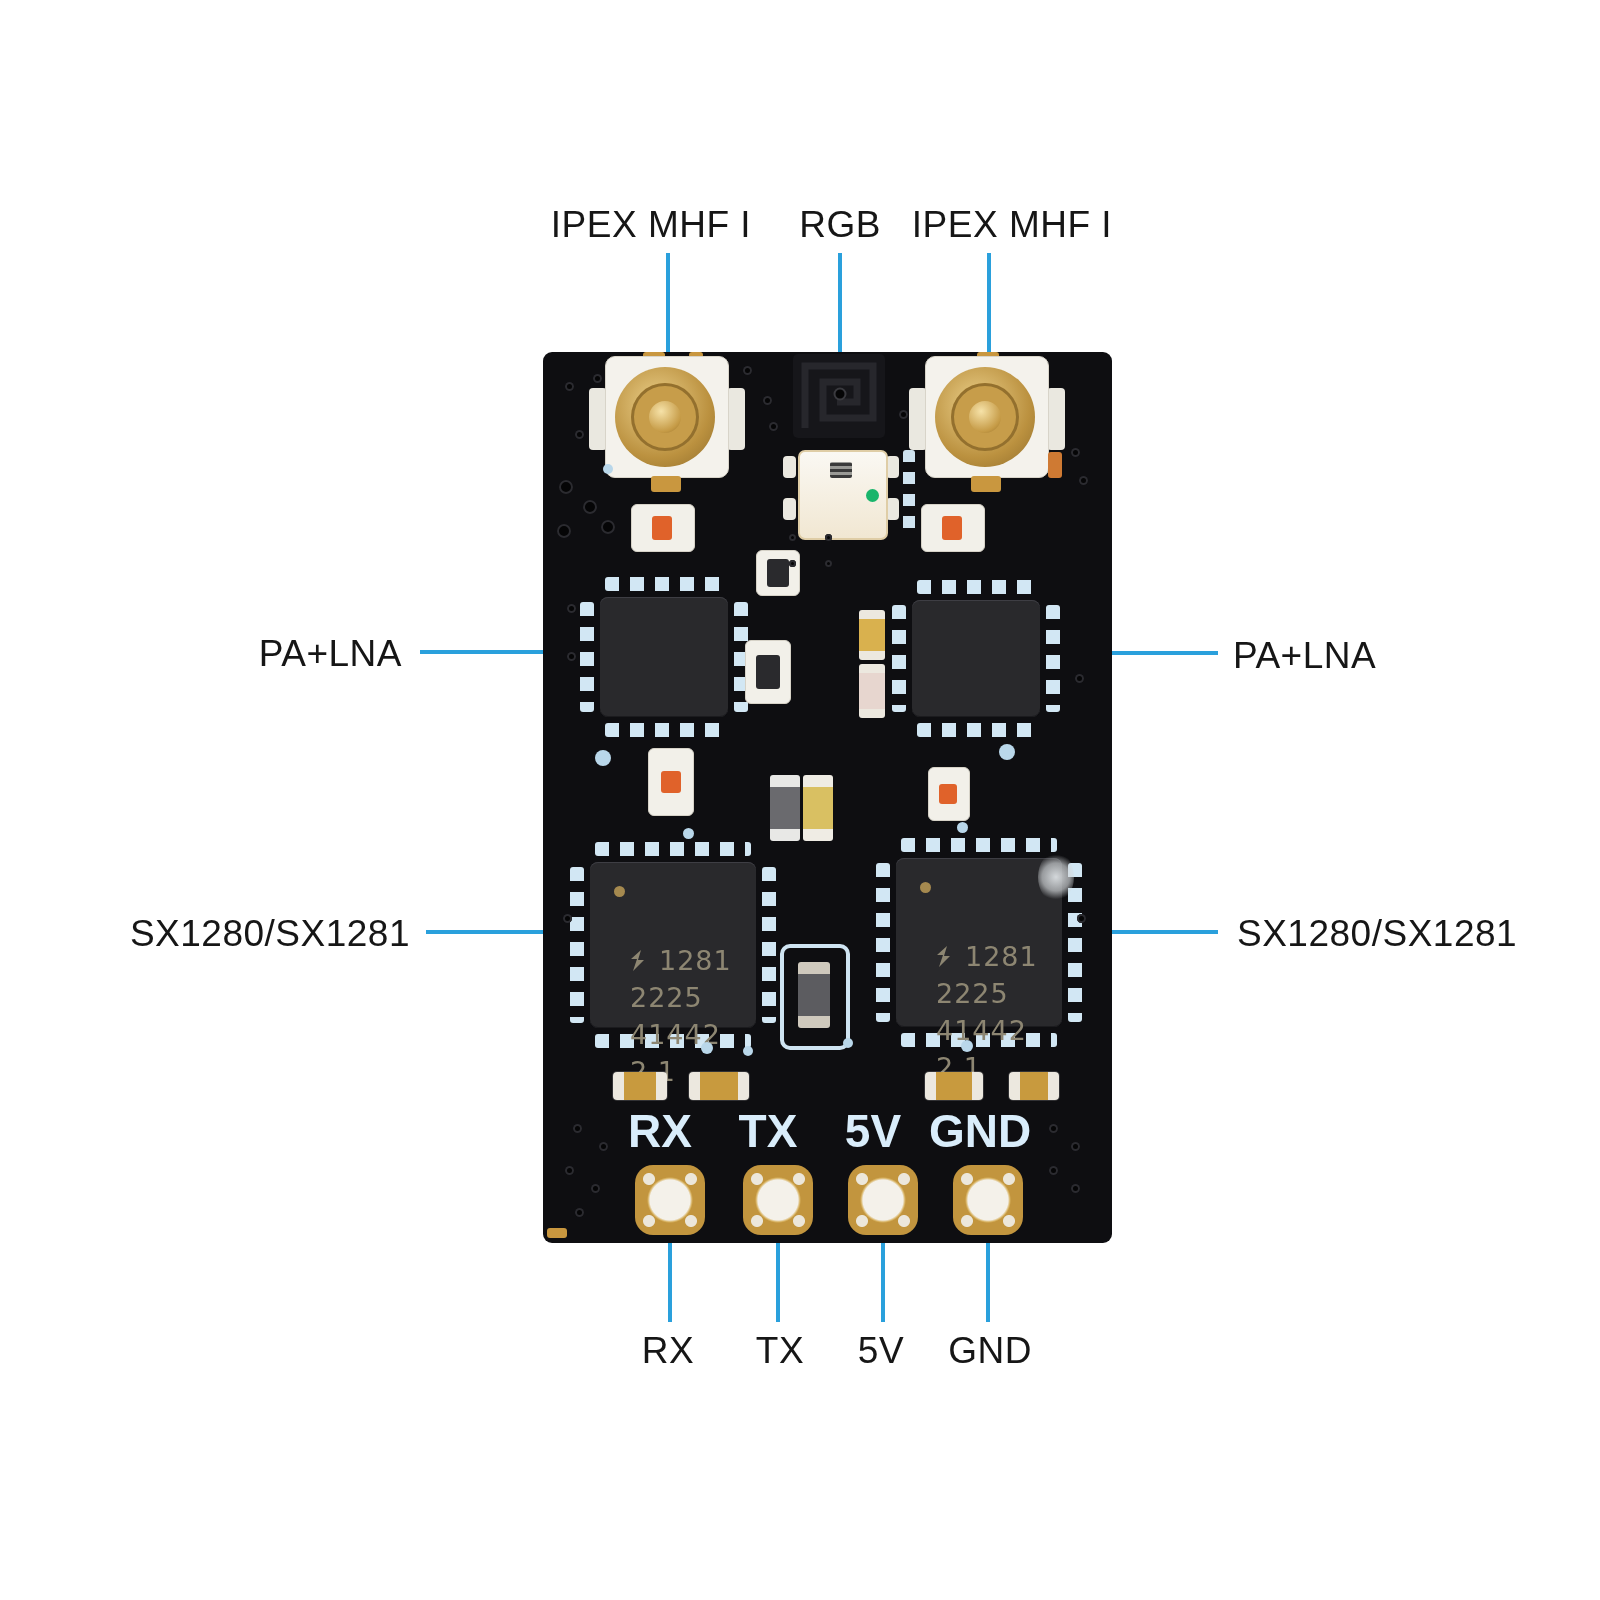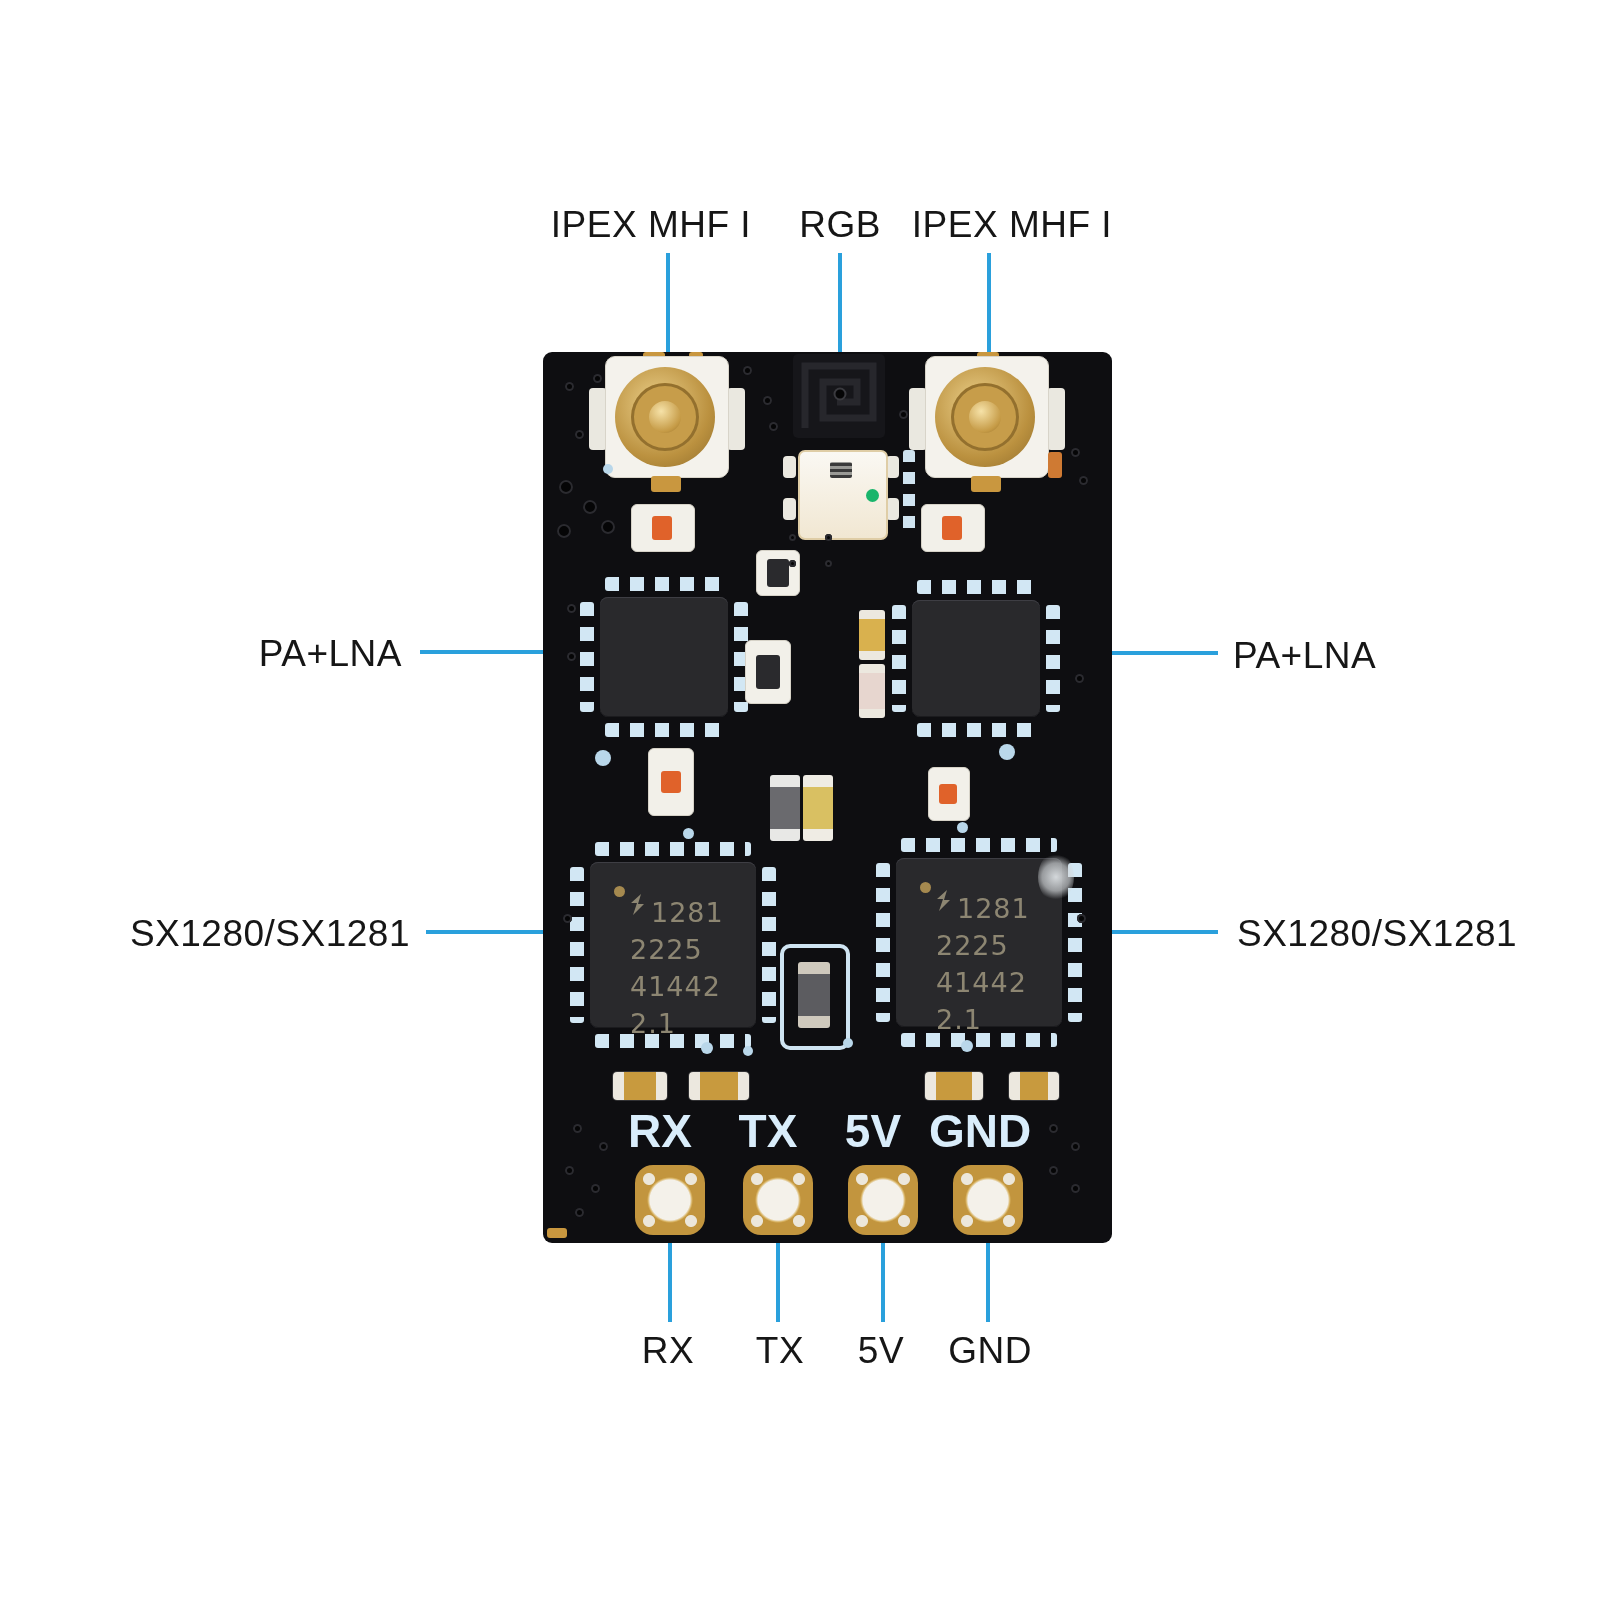--- a/index.html
+++ b/index.html
@@ -14,21 +14,21 @@
   .board{position:absolute;left:543px;top:352px;width:569px;height:891px;background:#0e0e11;border-radius:9px;}
   .via{position:absolute;width:9px;height:9px;border-radius:50%;background:#050506;box-shadow:inset 0 0 0 2px #2b2b30;}
   .wvia{position:absolute;border-radius:50%;background:#b9d7ea;}
   
   .chip{position:absolute;background:#29292c;border-radius:8px;box-shadow:inset 0 1px 0 #3e3e44, inset 0 -1px 0 #1b1b1e;}
   .prow{position:absolute;left:5px;right:5px;height:14px;background:repeating-linear-gradient(90deg,#d2e7f4 0 14px,rgba(0,0,0,0) 14px 25px);border-radius:3px;}
   .prow.t{top:-20px;} .prow.b{bottom:-20px;}
   .pcol{position:absolute;top:5px;bottom:5px;width:14px;background:repeating-linear-gradient(180deg,#d2e7f4 0 14px,rgba(0,0,0,0) 14px 25px);border-radius:3px;}
   .pcol.l{left:-20px;} .pcol.r{right:-20px;}
   .marking{position:absolute;left:40px;top:32px;color:#8d8672;font-size:27px;line-height:37px;letter-spacing:1px;font-family:"DejaVu Sans",sans-serif;}
-  .mline1{display:flex;gap:6px;}
+  .mline1{display:flex;align-items:center;gap:14px;margin-top:48px;}
   .pin1dot{position:absolute;left:24px;top:24px;width:11px;height:11px;border-radius:50%;background:#a5894f;}
   
   .ipex-body{position:absolute;background:#f4f2ec;border:1px solid #d8d4c9;border-radius:10px;}
   .flange{position:absolute;background:#eae8e0;border-radius:4px;}
   .ring-outer{position:absolute;width:100px;height:100px;border-radius:50%;background:radial-gradient(circle at 42% 38%,#ecd18c,#bb913f 62%,#8f6c2b);}
   .ring-mid{position:absolute;width:68px;height:68px;border-radius:50%;background:#c79d4a;box-shadow:inset 0 0 0 3px #front;}
   .ring-mid{box-shadow:inset 0 0 0 3px #93702e;}
   .dome{position:absolute;width:32px;height:32px;border-radius:50%;background:radial-gradient(circle at 38% 32%,#f6e2a8,#c59a45 70%,#8f6c2b);}
   .gold-tab{position:absolute;background:#c9973f;border-radius:3px;}
   

